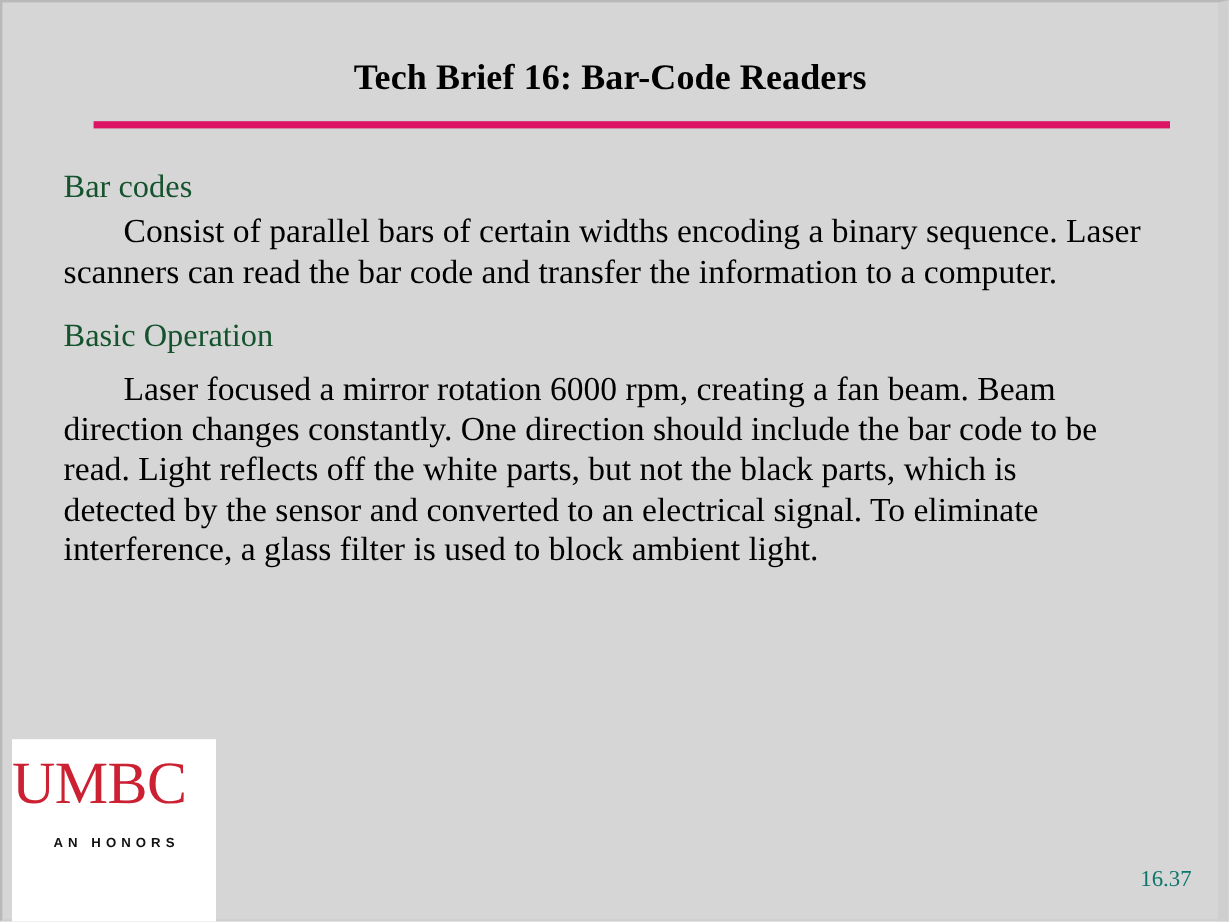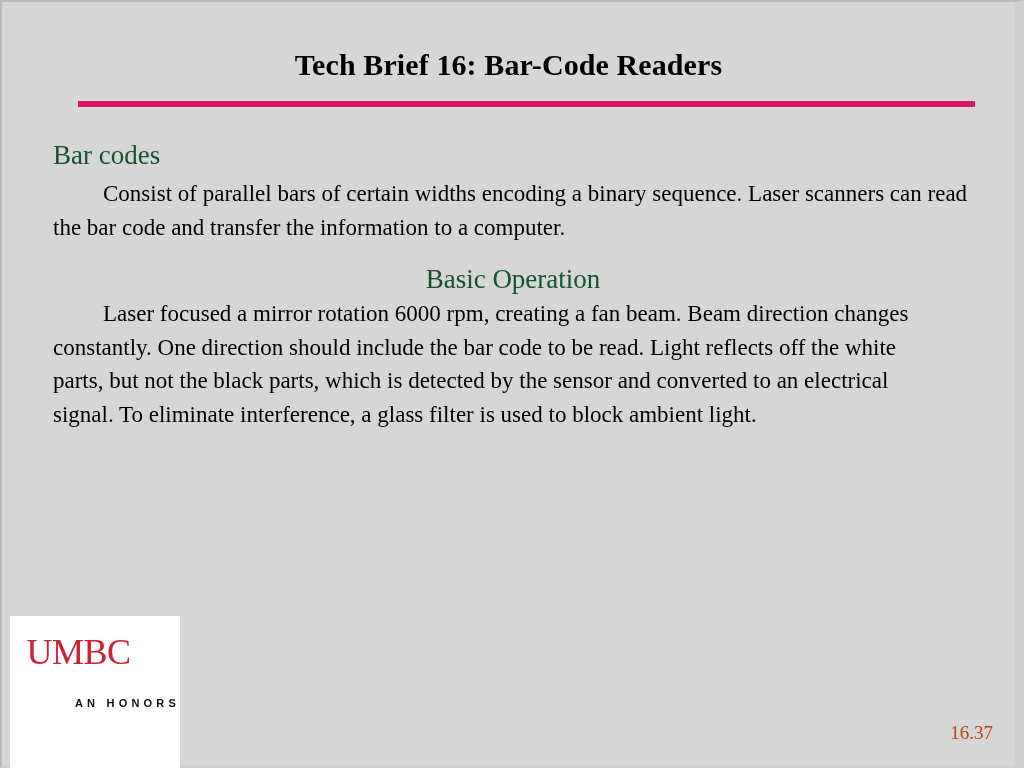--- a/index.html
+++ b/index.html
@@ -63,91 +63,90 @@
     font-family: "Liberation Serif", "DejaVu Serif", serif;
     font-size: 27px;
     font-weight: normal;
     color: #14532d;
     line-height: 34px;
     margin: 0;
     padding: 0;
   }
   .section-heading.second {
     margin-top: 18px;
-    text-align: center;
   }
   .body-para {
     font-family: "Liberation Serif", "DejaVu Serif", serif;
-    font-size: 23px;
+    font-size: 28px;
     font-weight: normal;
     color: #000000;
     line-height: 33.5px;
     margin: 5px 0 0 0;
     padding: 0;
     text-indent: 50px;
     text-align: left;
   }
   .body-para.p1 {
     width: 918px;
   }
   .body-para.p2 {
     width: 880px;
-    margin-top: 1px;
+    margin-top: 12px;
   }
 
   
   .logo {
     position: absolute;
     left: 8px;
     top: 614px;
     width: 170px;
     height: 154px;
     background: #ffffff;
     box-sizing: border-box;
     overflow: hidden;
   }
   .logo-wordmark {
     position: absolute;
     left: 0;
     top: 8px;
     width: 137px;
     text-align: center;
     font-family: "Liberation Serif", "DejaVu Serif", serif;
-    font-size: 36px;
+    font-size: 50px;
     font-weight: normal;
     color: #cc2033;
     letter-spacing: -0.5px;
     line-height: 56px;
   }
   .logo-tagline {
     position: absolute;
     left: 0;
     top: 74px;
     width: 170px;
   }
   .logo-tagline-line {
     display: block;
-    text-align: right;
+    text-align: center;
     font-family: "Liberation Sans", "DejaVu Sans", sans-serif;
     font-size: 11px;
     font-weight: bold;
     color: #111111;
     letter-spacing: 4.2px;
     line-height: 26px;
     text-indent: 4.2px;
   }
 
   
   .slide-number {
     position: absolute;
     right: 22px;
     bottom: 22px;
     font-family: "Liberation Serif", "DejaVu Serif", serif;
     font-size: 19px;
-    color: #c2410c;
+    color: #0f766e;
     line-height: 22px;
   }
 </style>
 </head>
 <body>
 
 <div class="slide">
 
   <div class="title-block">
     <h1 class="slide-title">Tech Brief 16: Bar-Code Readers</h1>

